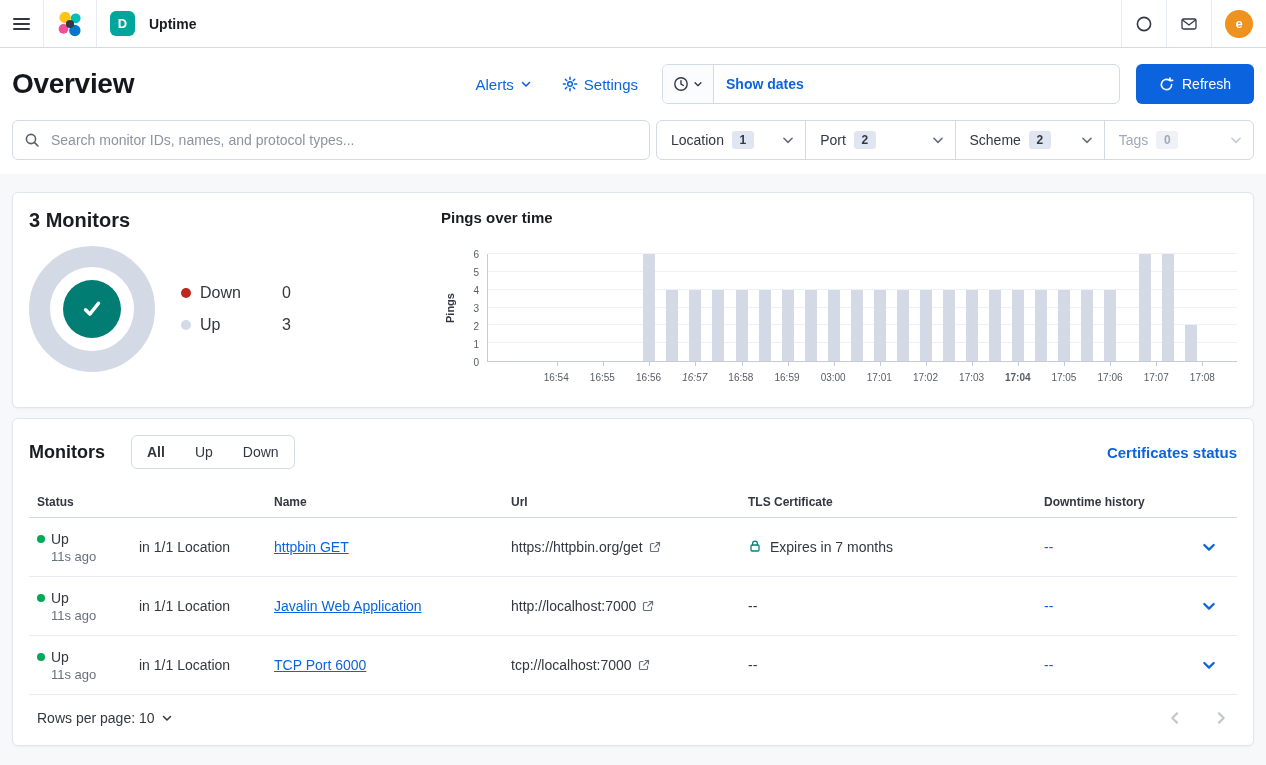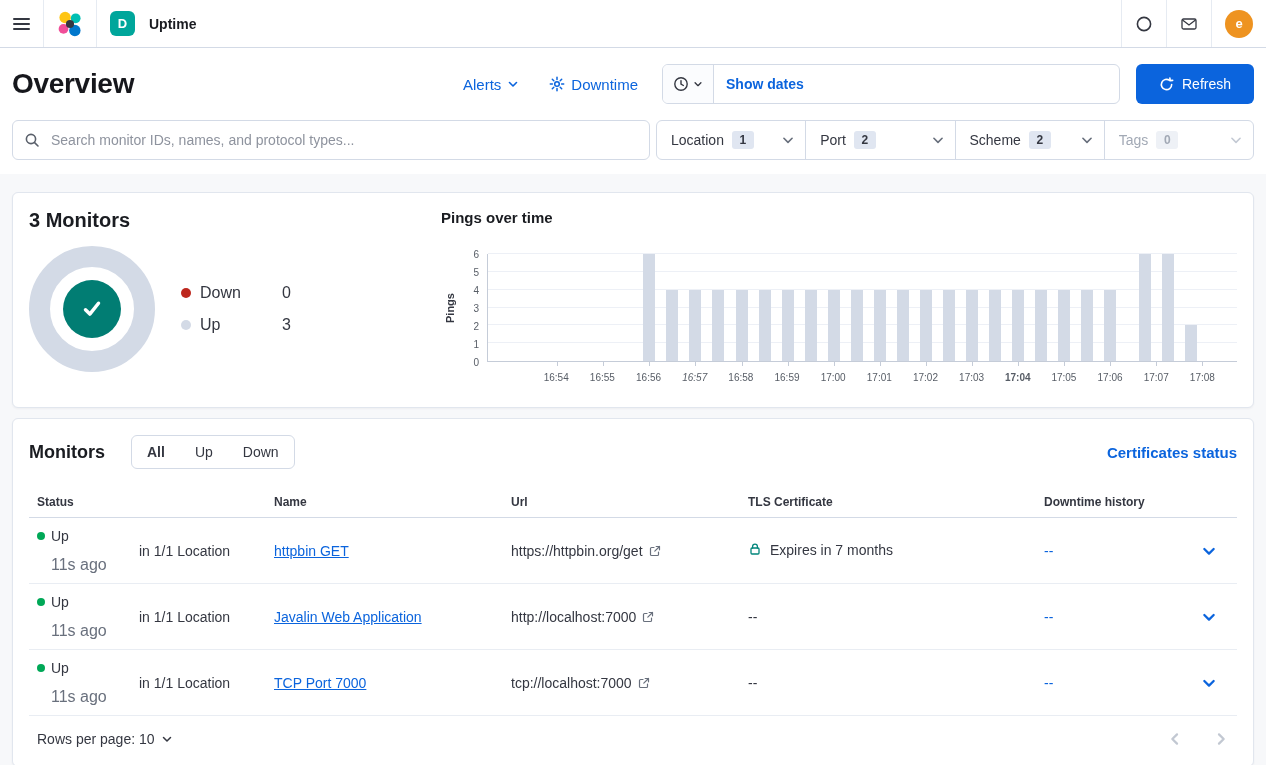--- a/index.html
+++ b/index.html
@@ -94,21 +94,21 @@
 
   .mon-table{margin-top:18px}
   .trow{display:grid;grid-template-columns:102px 135px 237px 237px 296px 1fr 40px;align-items:center;padding:0 8px}
   .thead{border-bottom:1px solid var(--border)}
   .thead .th{font-size:12px;font-weight:700;color:var(--text);padding:8px 8px 8px 0}
   .tbody-row{min-height:59px;border-bottom:1px solid #e9edf3;padding-top:9px;padding-bottom:9px}
   .cell{padding-right:8px;font-size:14px}
   .status-cell{display:flex;gap:6px}
   .status-dot{width:8px;height:8px;border-radius:50%;background:var(--success);margin-top:5px;flex:none}
   .status-text{line-height:18px}
-  .status-ago{font-size:16px;color:var(--subdued);margin-top:11px}
+  .status-ago{font-size:13px;color:var(--subdued);margin-top:1px}
   .name-link{color:var(--primary)}
   .url-cell{display:flex;align-items:center;gap:6px;color:var(--text)}
   .tls-cell{display:flex;gap:8px}
   .downtime-cell{color:var(--primary)}
   .expand-btn{display:flex;align-items:center;justify-content:center;color:var(--primary)}
 
   .mon-footer{display:flex;align-items:center;padding:15px 8px 13px}
   .rpp-btn{display:flex;align-items:center;gap:6px;font-size:14px;color:var(--text)}
   .pager{margin-left:auto;display:flex;gap:30px;color:#c2c8d2}
   .pager button{display:flex;color:inherit}
@@ -164,21 +164,21 @@
       <svg width="12" height="12" viewBox="0 0 12 12" fill="none" stroke="currentColor" stroke-width="1.6" stroke-linecap="round" stroke-linejoin="round">
           <path d="M2.5 4.5L6 8l3.5-3.5"></path>
         </svg>
     </button>
 
     <button class="link-btn settings-btn">
       <svg width="16" height="16" viewBox="0 0 16 16" fill="none" stroke="currentColor" stroke-width="1.5" stroke-linecap="round">
         <circle cx="8" cy="8" r="2.3"></circle>
         <path d="M8 1.3v2.1M8 12.6v2.1M1.3 8h2.1M12.6 8h2.1M3.3 3.3l1.5 1.5M11.2 11.2l1.5 1.5M12.7 3.3l-1.5 1.5M4.8 11.2l-1.5 1.5"></path>
       </svg>
-      <span>Downtime</span>
+      <span>Settings</span>
     </button>
 
     <div class="datepicker">
       <button class="dp-quick">
         <svg width="16" height="16" viewBox="0 0 16 16" fill="none" stroke="#343741" stroke-width="1.4" stroke-linecap="round">
           <circle cx="8" cy="8" r="6.2"></circle>
             <path d="M8 4.6V8l2.4 1.5"></path>
         </svg>
         <svg width="10" height="10" viewBox="0 0 12 12" fill="none" stroke="#343741" stroke-width="1.6" stroke-linecap="round" stroke-linejoin="round">
             <path d="M2.5 4.5L6 8l3.5-3.5"></path>
@@ -335,21 +335,21 @@
             <div class="xtickmark" style="left: 89.2308%;"></div>
             <div class="xtickmark" style="left: 95.3846%;"></div>
           </div>
         <div class="xticks" id="xticks">
             <div class="xtick" style="left: 9.23077%;">16:54</div>
             <div class="xtick" style="left: 15.3846%;">16:55</div>
             <div class="xtick" style="left: 21.5385%;">16:56</div>
             <div class="xtick" style="left: 27.6923%; font-style: italic;">16:57</div>
             <div class="xtick" style="left: 33.8462%;">16:58</div>
             <div class="xtick" style="left: 40%;">16:59</div>
-            <div class="xtick" style="left: 46.1538%;">17:00</div>
+            <div class="xtick" style="left: 46.1538%;">03:00</div>
             <div class="xtick" style="left: 52.3077%;">17:01</div>
             <div class="xtick" style="left: 58.4615%;">17:02</div>
             <div class="xtick" style="left: 64.6154%;">17:03</div>
             <div class="xtick" style="left: 70.7692%; font-weight: bold;">17:04</div>
             <div class="xtick" style="left: 76.9231%;">17:05</div>
             <div class="xtick" style="left: 83.0769%;">17:06</div>
             <div class="xtick" style="left: 89.2308%;">17:07</div>
             <div class="xtick" style="left: 95.3846%;">17:08</div>
           </div>
       </div>
@@ -443,21 +443,21 @@
 
       <div class="trow tbody-row">
         <div class="cell status-cell">
           <span class="status-dot"></span>
           <span>
             <div class="status-text">Up</div>
             <div class="status-ago">11s ago</div>
           </span>
         </div>
         <div class="cell">in 1/1 Location</div>
-        <div class="cell"><a class="name-link" href="#">TCP Port 7000</a></div>
+        <div class="cell"><a class="name-link" href="#">TCP Port 6000</a></div>
         <div class="cell url-cell">
           <span>tcp://localhost:7000</span>
           <svg width="12" height="12" viewBox="0 0 12 12" fill="none" stroke="#69707d" stroke-width="1.2" stroke-linecap="round">
             <path d="M5 2.5H2.6a1.1 1.1 0 0 0-1.1 1.1v5.8a1.1 1.1 0 0 0 1.1 1.1h5.8a1.1 1.1 0 0 0 1.1-1.1V7"></path>
             <path d="M7.2 1.5h3.3v3.3M10.5 1.5L5.8 6.2"></path>
           </svg>
         </div>
         <div class="cell tls-cell">
 
           <span>--</span>

